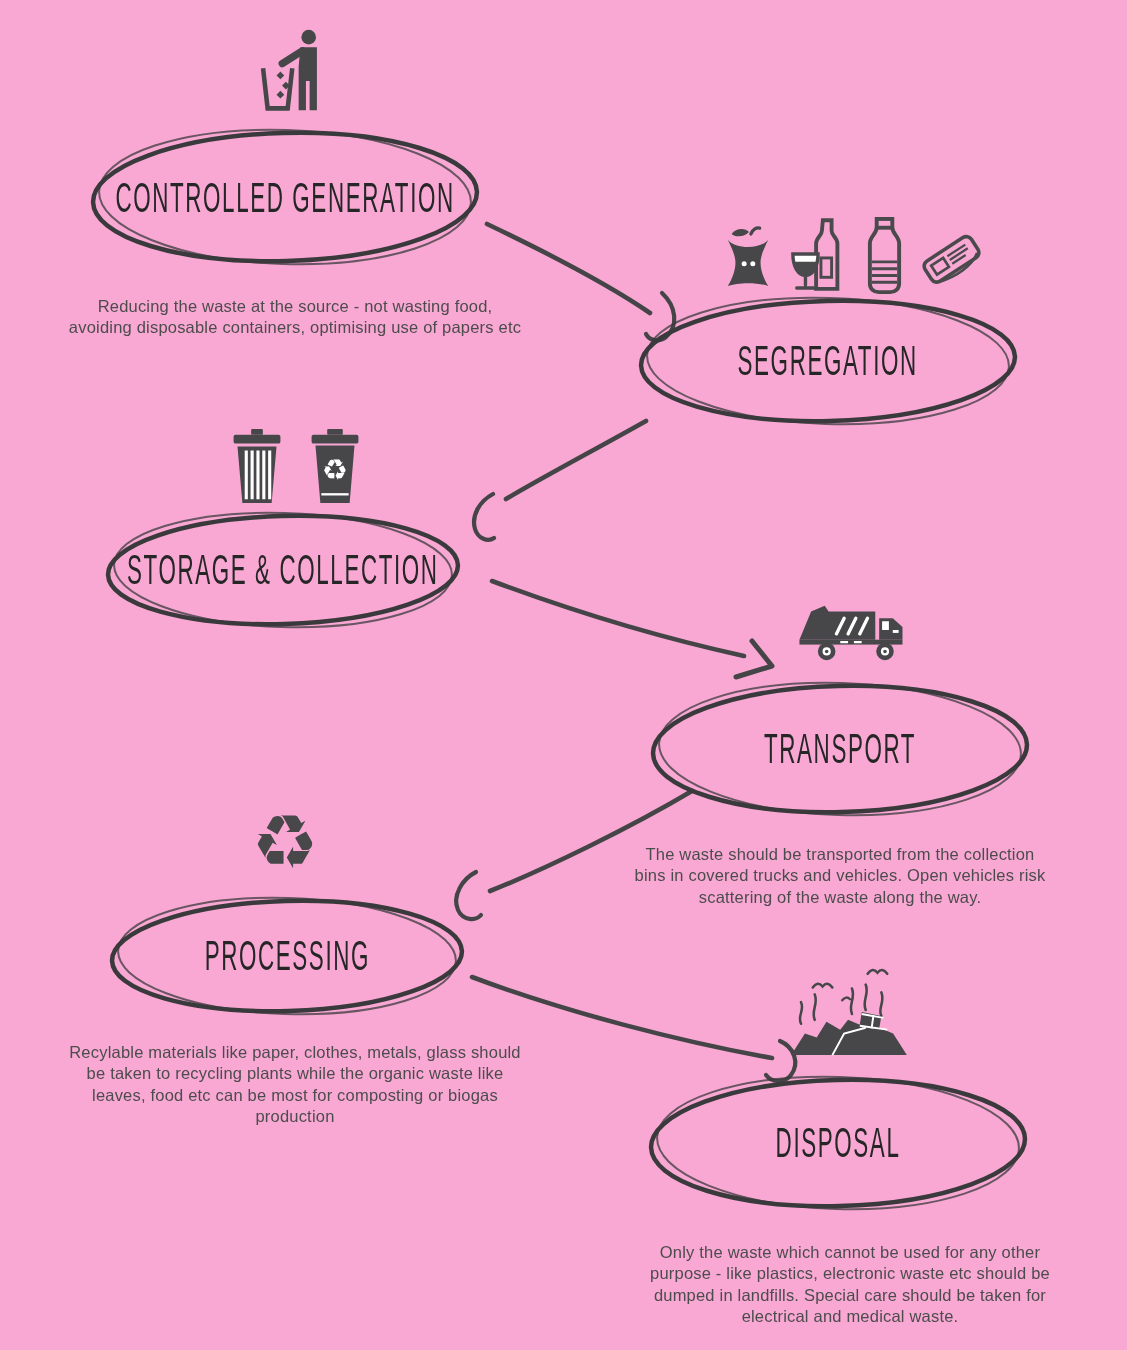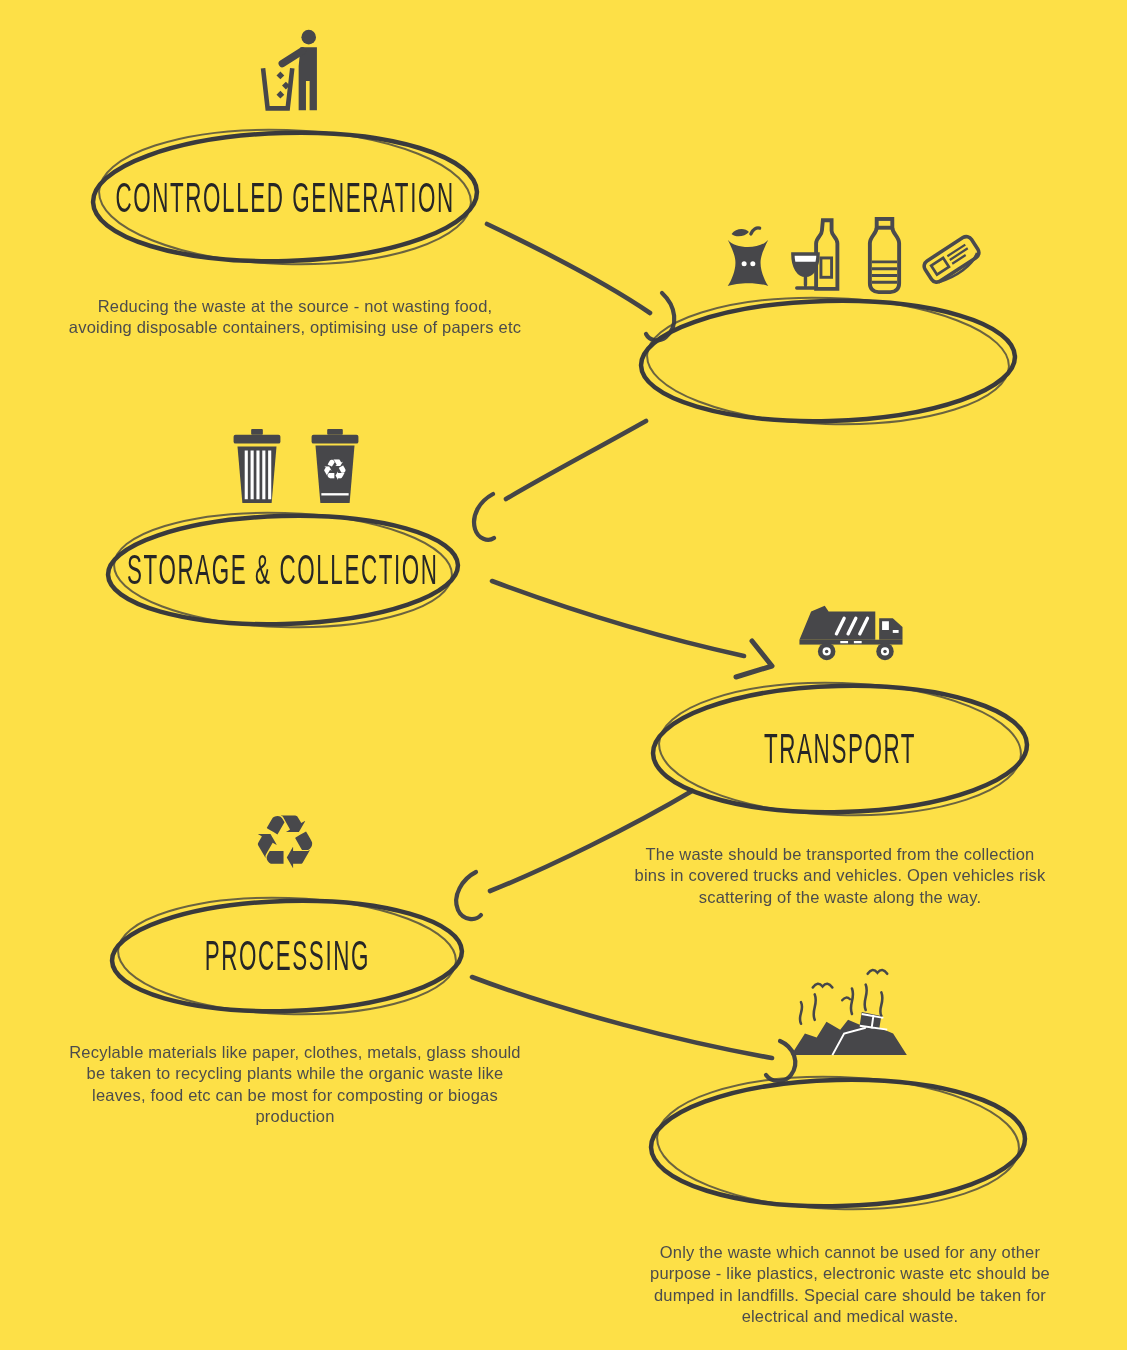--- a/index.html
+++ b/index.html
@@ -1,16 +1,16 @@
 <!DOCTYPE html>
 <html><head>
 <meta charset="utf-8">
 <style>
   html,body{margin:0;padding:0;background:#fff;}
-  .canvas{position:relative;width:1127px;height:1350px;background:#fde047;
+  .canvas{position:relative;width:1127px;height:1350px;background:#f9a8d4;
           font-family:"Liberation Sans",sans-serif;overflow:hidden;}
   .layer{position:absolute;left:0;top:0;width:1127px;height:1350px;pointer-events:none;}
   .stage{position:absolute;}
   .abs{position:absolute;}
   .icon-row{position:absolute;display:flex;align-items:flex-end;justify-content:center;gap:16px;left:0;right:0;}
   .ellipse-box svg{display:block;}
   .stage-title{position:absolute;display:flex;align-items:center;justify-content:center;color:#262626;}
   .stage-title>span{display:inline-block;transform:scale(0.80,1.55);font-size:28px;font-weight:400;
                     letter-spacing:2px;white-space:nowrap;}
   .desc{position:absolute;text-align:center;color:#4c4c4c;font-size:16.5px;line-height:1.3;letter-spacing:0.2px;margin-top:9px;}
@@ -99,20 +99,23 @@
           <path d="M10,49 C30,55 52,54 64,45" stroke-width="3"></path>
         </g>
       </svg>
     </div>
     <div class="ellipse-box abs" style="left:13px;top:78px;width:390px;height:136px;">
       <svg width="390" height="136" viewBox="0 0 390 136">
         <ellipse class="el" cx="195" cy="68" rx="187" ry="60" stroke-width="4.5" transform="rotate(-1.4 195 68)"></ellipse>
         <ellipse class="el" cx="195" cy="68" rx="181" ry="63" stroke-width="2" opacity="0.75" transform="rotate(1.8 195 68)"></ellipse>
       </svg>
     </div>
+    <div class="stage-title" style="left:13px;top:78px;width:390px;height:136px;">
+      <span>SEGREGATION</span>
+    </div>
   </div>
 
   <div class="stage" style="left:60px;top:425px;width:470px;height:300px;">
     <div class="icon-row" style="top:0;height:82px;gap:20px;">
       <svg width="60" height="80" viewBox="0 0 60 82" fill="#47474a">
         <rect x="24" y="2" width="12" height="6" rx="1"></rect>
         <rect x="6" y="8" width="48" height="9" rx="2"></rect>
         <path d="M10,20 L15,78 L45,78 L50,20 Z"></path>
         <path d="M19,24 V74 M25,24 V74 M31,24 V74 M37,24 V74 M43,24 V74" stroke="#fff" stroke-width="3.2"></path>
       </svg>
@@ -193,16 +196,19 @@
         <path d="M6,94 L20,72 L32,76 L42,60 L56,68 L64,58 L76,63 L78,50 L98,54 L96,66 L110,72 L124,94 Z"></path>
         <path d="M48,94 L60,72 L82,66 M78,52 L100,56 M76,64 L104,68 M90,53 L88,67" stroke="#fff" stroke-width="2" fill="none"></path>
       </svg>
     </div>
     <div class="ellipse-box abs" style="left:23px;top:108px;width:390px;height:140px;">
       <svg width="390" height="140" viewBox="0 0 390 140">
         <ellipse class="el" cx="195" cy="70" rx="187" ry="63" stroke-width="4.5" transform="rotate(-1.4 195 70)"></ellipse>
         <ellipse class="el" cx="195" cy="70" rx="181" ry="66" stroke-width="2" opacity="0.75" transform="rotate(1.8 195 70)"></ellipse>
       </svg>
     </div>
+    <div class="stage-title" style="left:23px;top:108px;width:390px;height:140px;">
+      <span>DISPOSAL</span>
+    </div>
     <div class="desc" style="left:15px;top:268px;width:430px;">Only the waste which cannot be used for any other purpose - like plastics, electronic waste etc should be dumped in landfills. Special care should be taken for electrical and medical waste.</div>
   </div>
 
 </div>
 
 </body></html>

